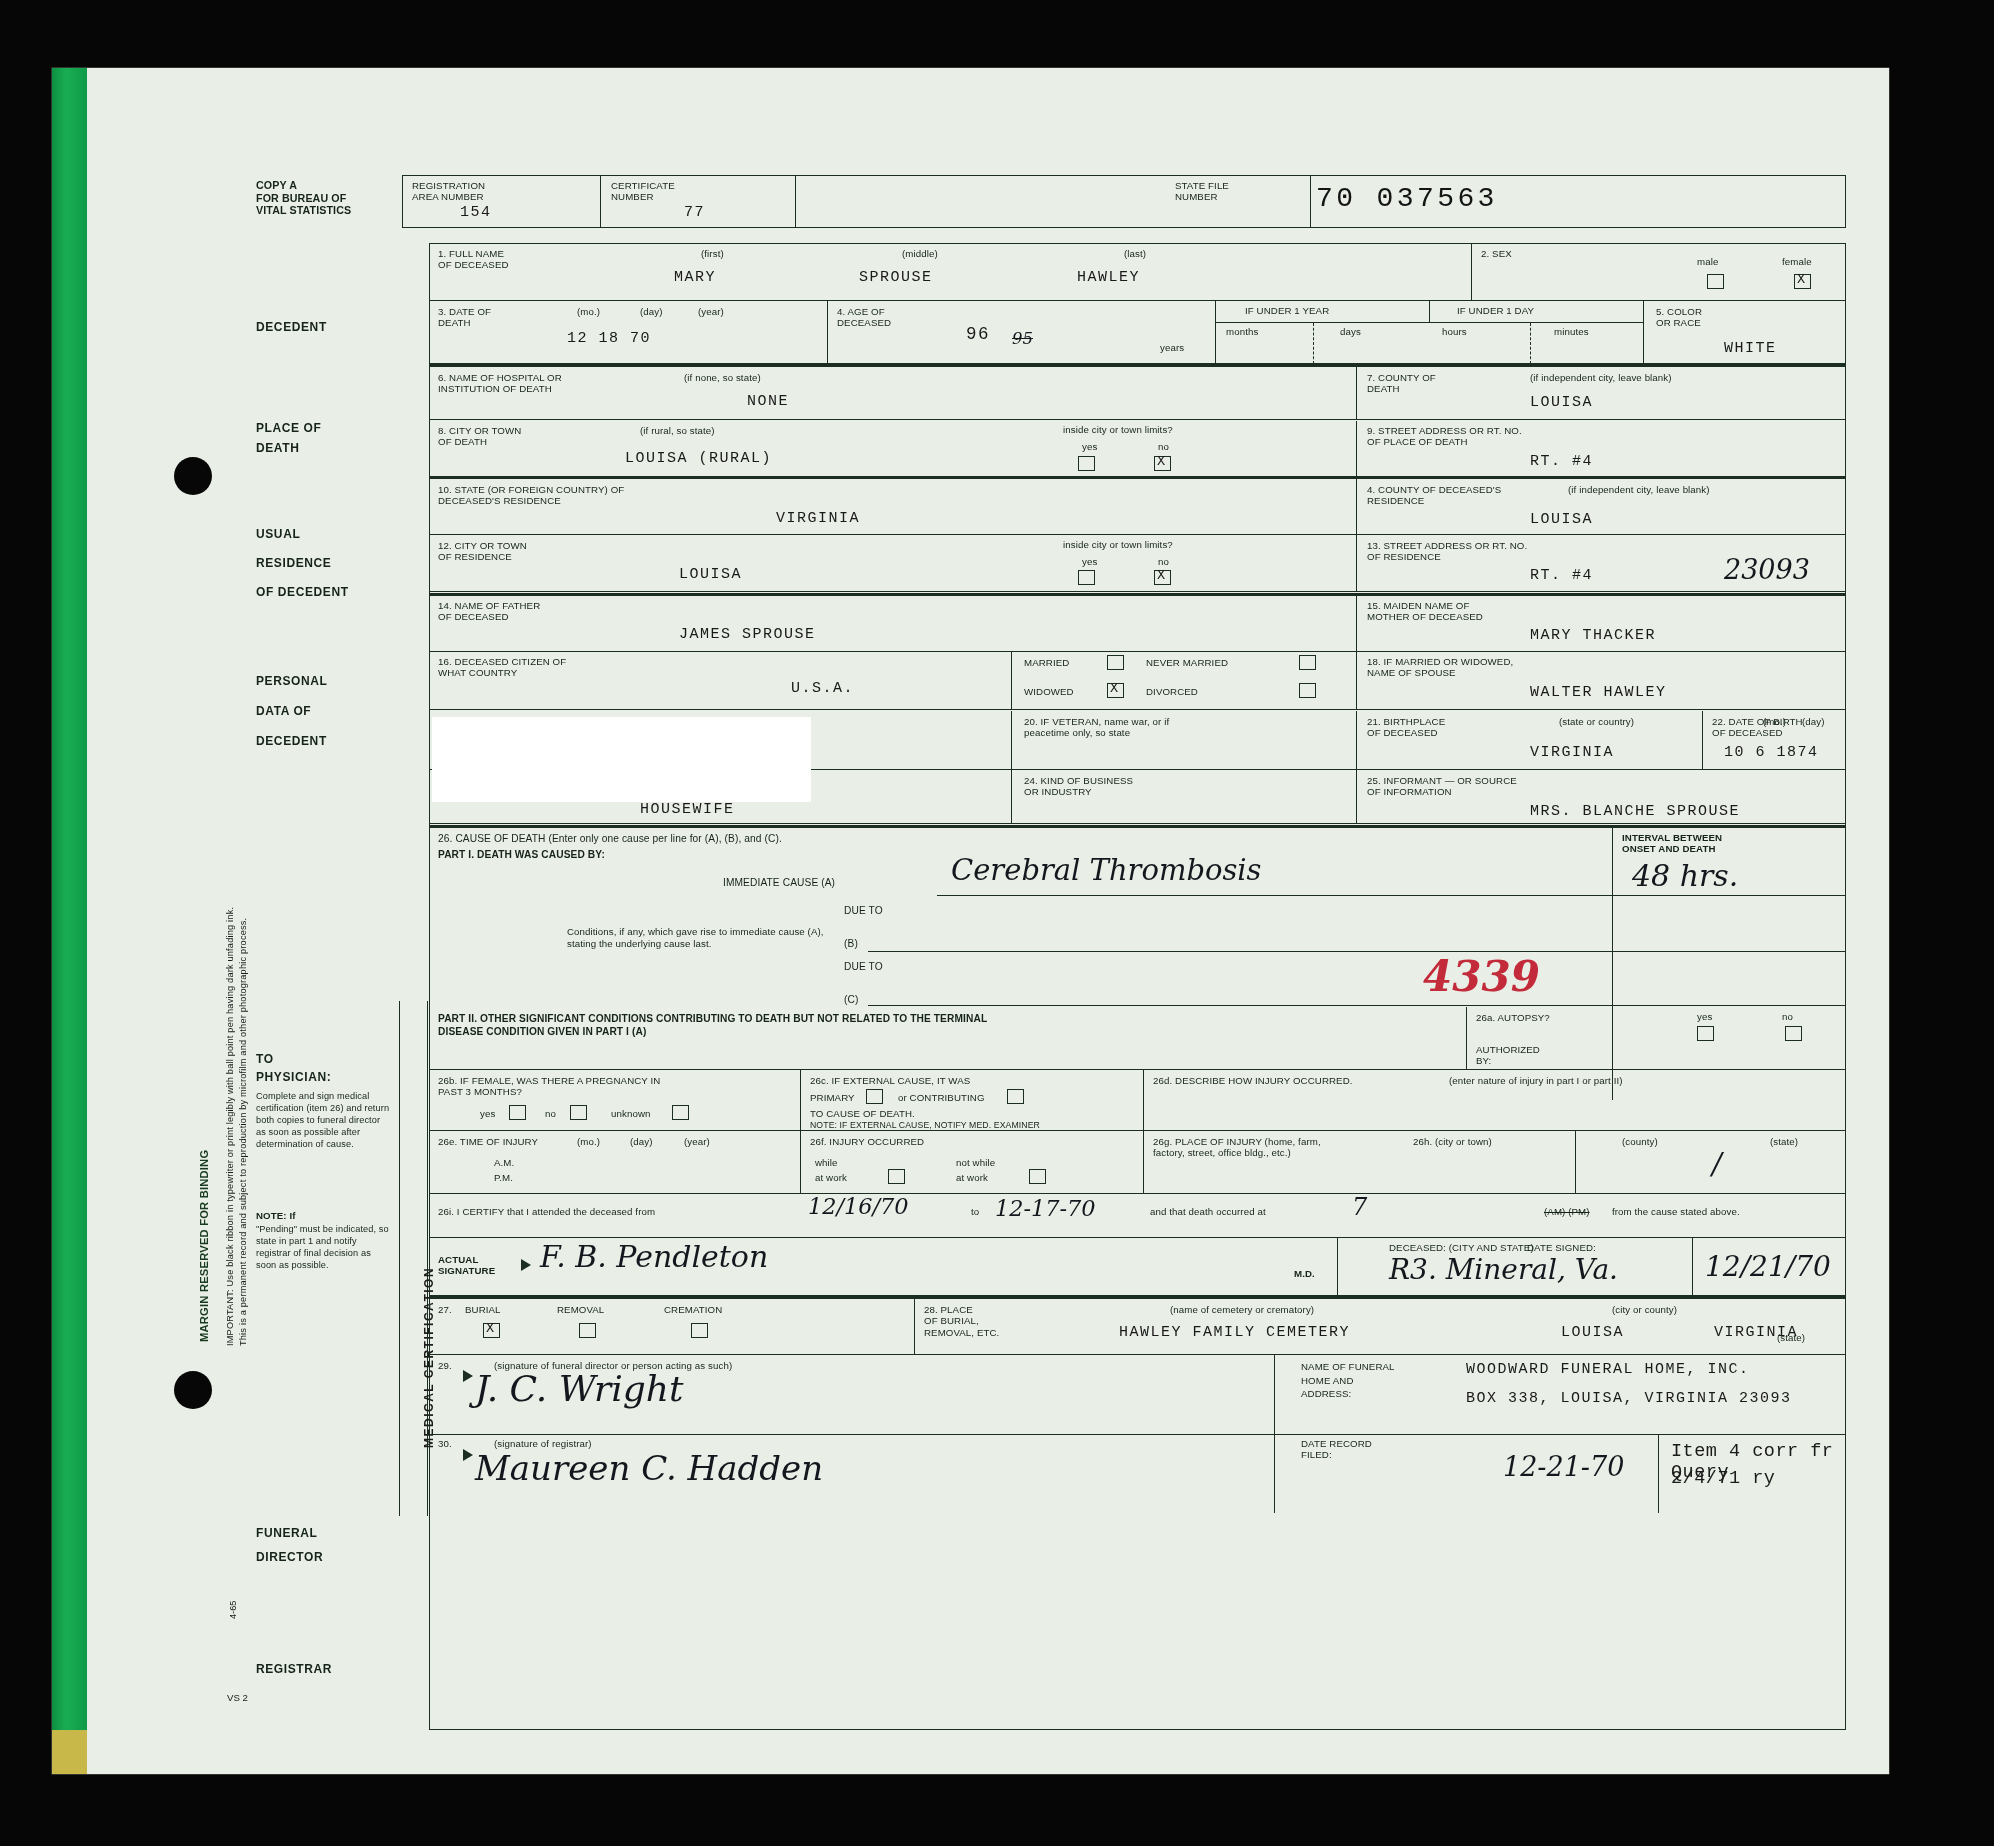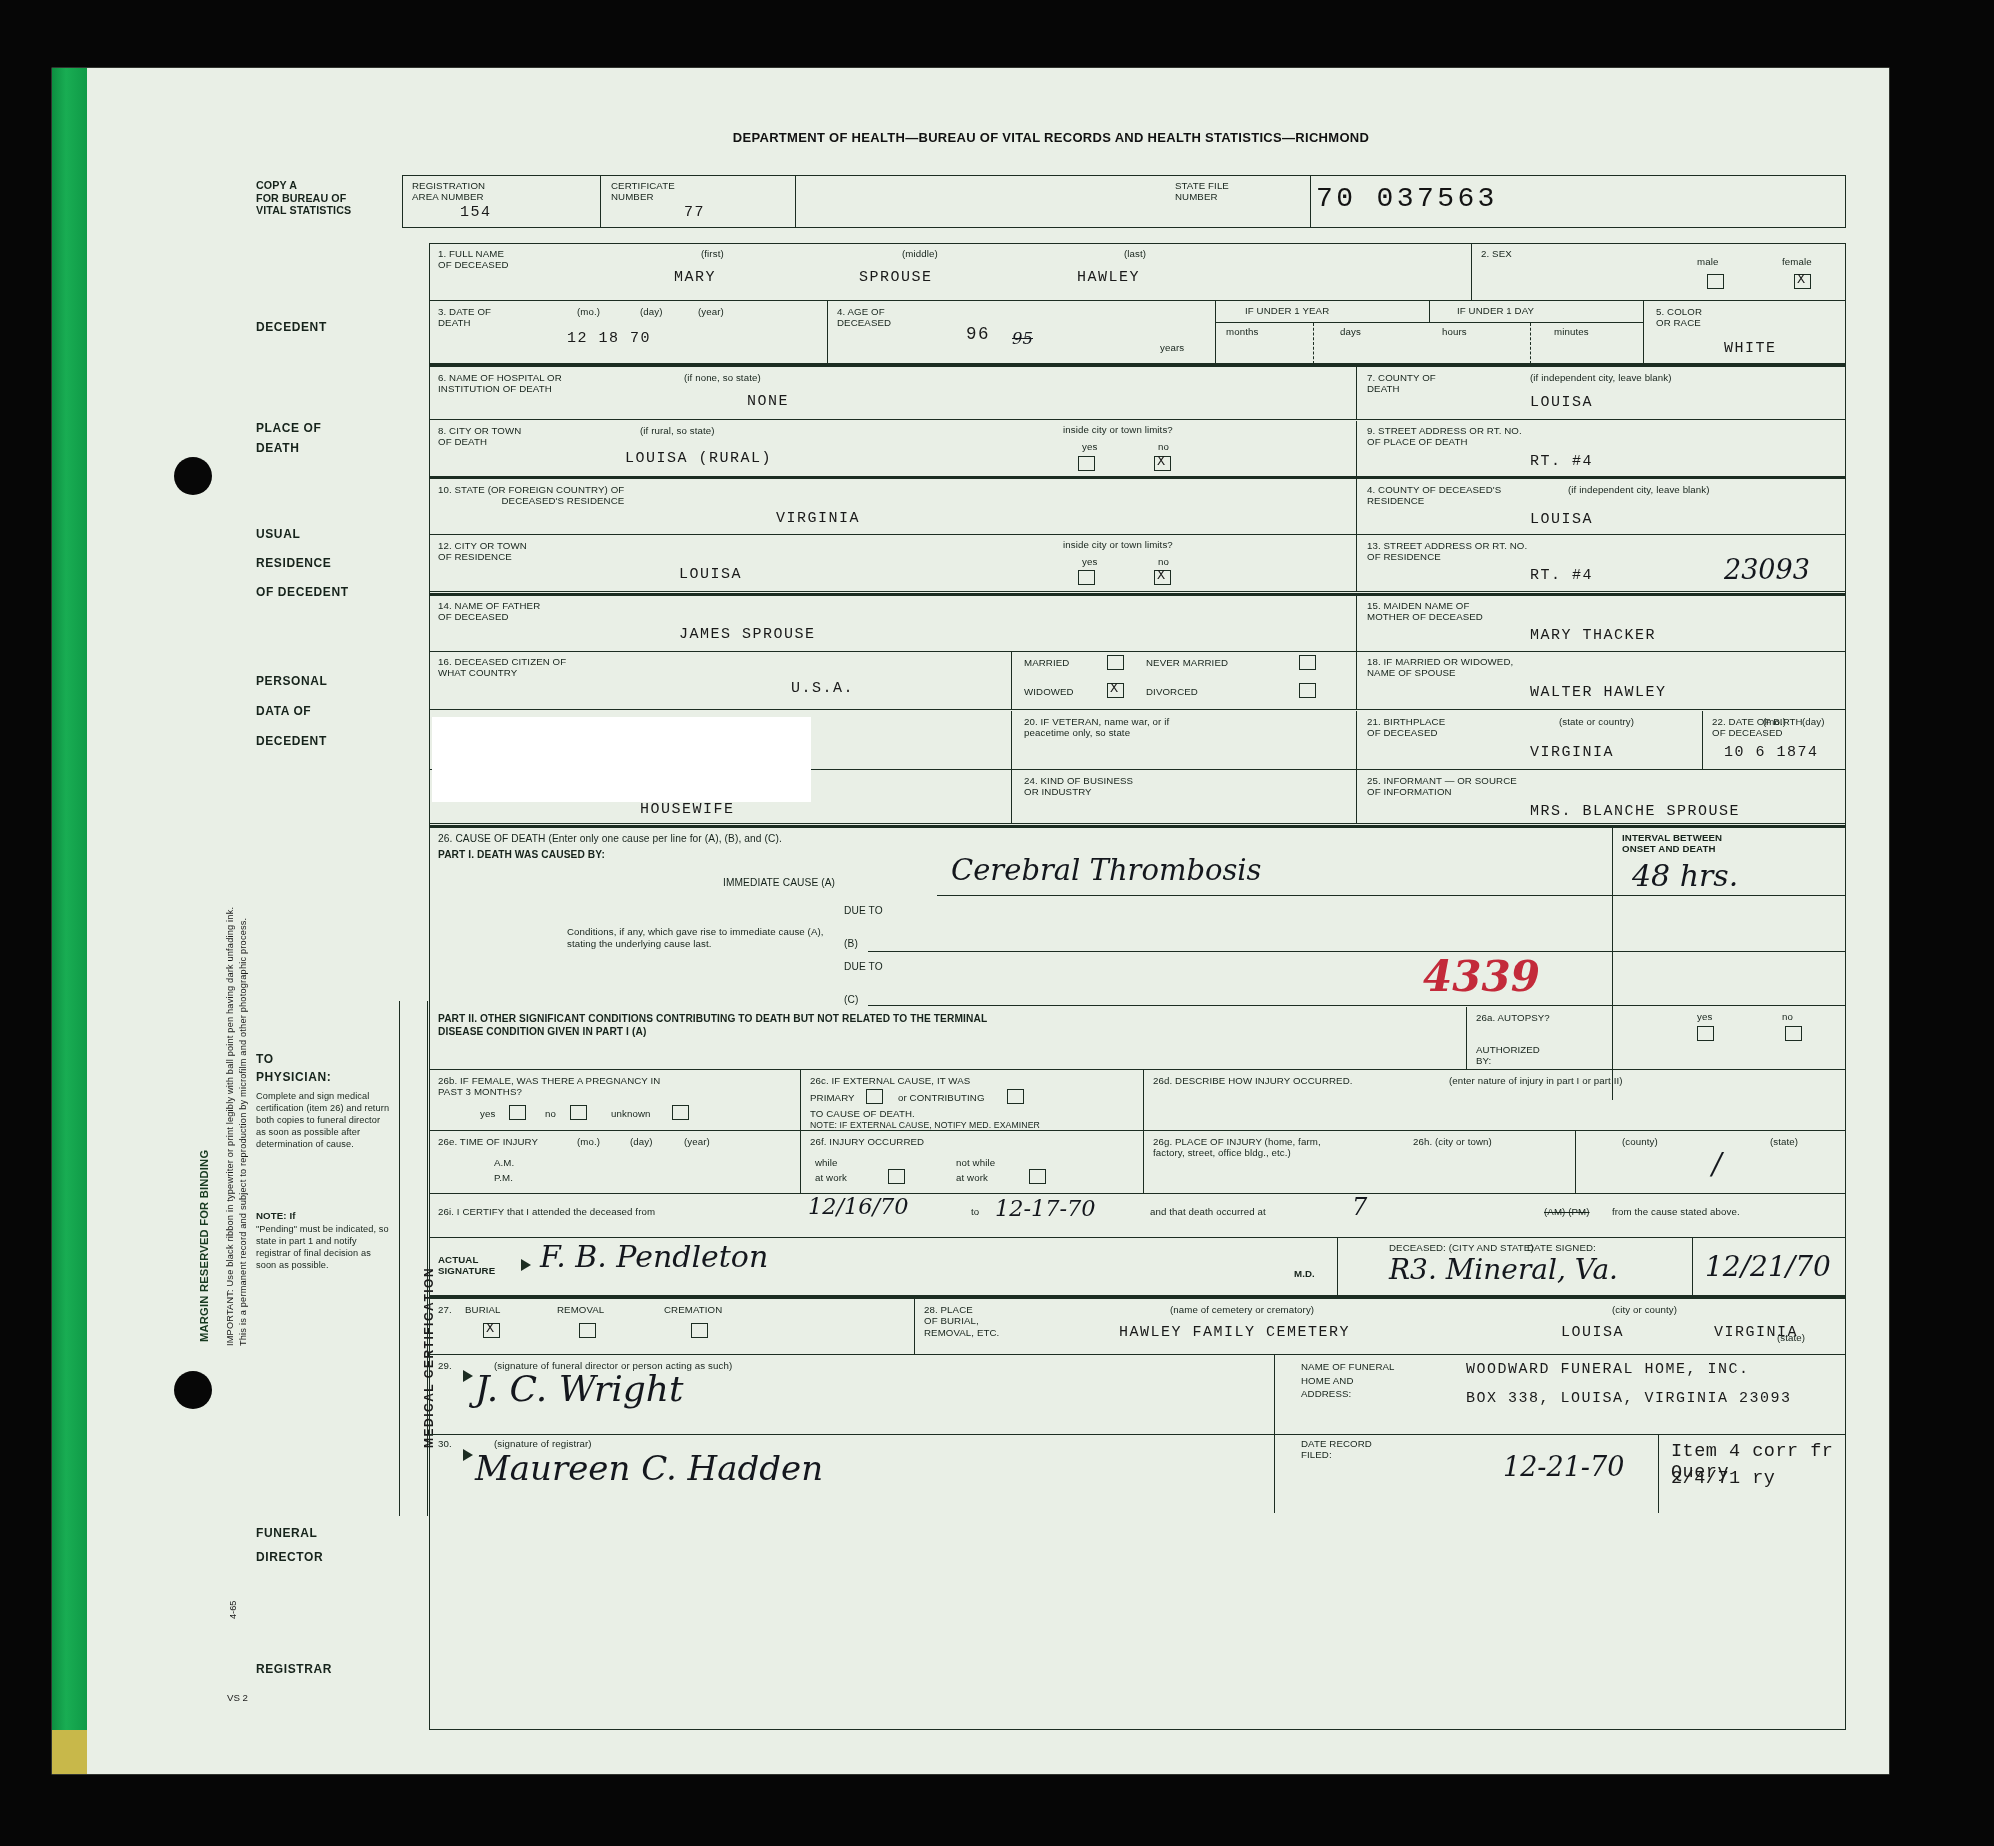--- a/index.html
+++ b/index.html
@@ -218,21 +218,20 @@
     <div class="punch" id="punch2"></div>
 
     <div class="vtext" id="vtext-bold">MARGIN RESERVED FOR BINDING</div>
     <div class="vtext" id="vtext-small1">IMPORTANT: Use black ribbon in typewriter or print legibly with ball point pen having dark unfading ink.</div>
     <div class="vtext" id="vtext-small2">This is a permanent record and subject to reproduction by microfilm and other photographic process.</div>
     <div id="vs2">VS 2</div>
     <div id="rev465">4-65</div>
 
     <div id="form">
 
-      <div class="hdr-sub">DEPARTMENT OF HEALTH—BUREAU OF VITAL RECORDS AND HEALTH STATISTICS—RICHMOND</div>
 
       <div class="lbl lbl-b" style="left:0px; top:53px; width:146px; font-size:10.7px; white-space:pre-line;">COPY A
 FOR BUREAU OF
 VITAL STATISTICS</div>
 
       <div class="bx" style="left:146px; top:49px; width:1444px; height:53px; border:1.5px solid #1c2d22;"></div>
       <div class="bx line-r" style="left:146px; top:49px; width:199px; height:53px;"></div>
       <div class="bx line-r" style="left:146px; top:49px; width:394px; height:53px;"></div>
       <div class="bx line-r" style="left:146px; top:49px; width:909px; height:53px;"></div>
 
@@ -351,21 +350,21 @@
       <div class="ckbox checked" style="left:898px; top:330px;"></div>
 
       <div class="lbl" style="left:1111px; top:299px; white-space:pre-line;">9. STREET ADDRESS OR RT. NO.
 OF PLACE OF DEATH</div>
       <div class="tw" style="left:1274px; top:327px;">RT. #4</div>
 
       <div class="bx" style="left:173px; top:350px; width:1417px; height:2.9px; background:#1c2d22;"></div>
       <div class="bx line-b" style="left:173px; top:353px; width:1417px; height:56px;"></div>
       <div class="bx line-r" style="left:173px; top:353px; width:928px; height:56px;"></div>
 
-      <div class="lbl" style="left:182px; top:358px; white-space:pre-line;text-align:right;">10. STATE (OR FOREIGN COUNTRY) OF
+      <div class="lbl" style="left:182px; top:358px; white-space:pre-line;">10. STATE (OR FOREIGN COUNTRY) OF
 DECEASED'S RESIDENCE</div>
       <div class="tw" style="left:520px; top:384px;">VIRGINIA</div>
 
       <div class="lbl" style="left:1111px; top:358px; white-space:pre-line;">4. COUNTY OF DECEASED'S
 RESIDENCE</div>
       <div class="lbl" style="left:1312px; top:358px;">(if independent city, leave blank)</div>
       <div class="tw" style="left:1274px; top:385px;">LOUISA</div>
 
       <div class="bx line-b" style="left:173px; top:409px; width:1417px; height:57px;"></div>
       <div class="bx line-r" style="left:173px; top:409px; width:928px; height:57px;"></div>

